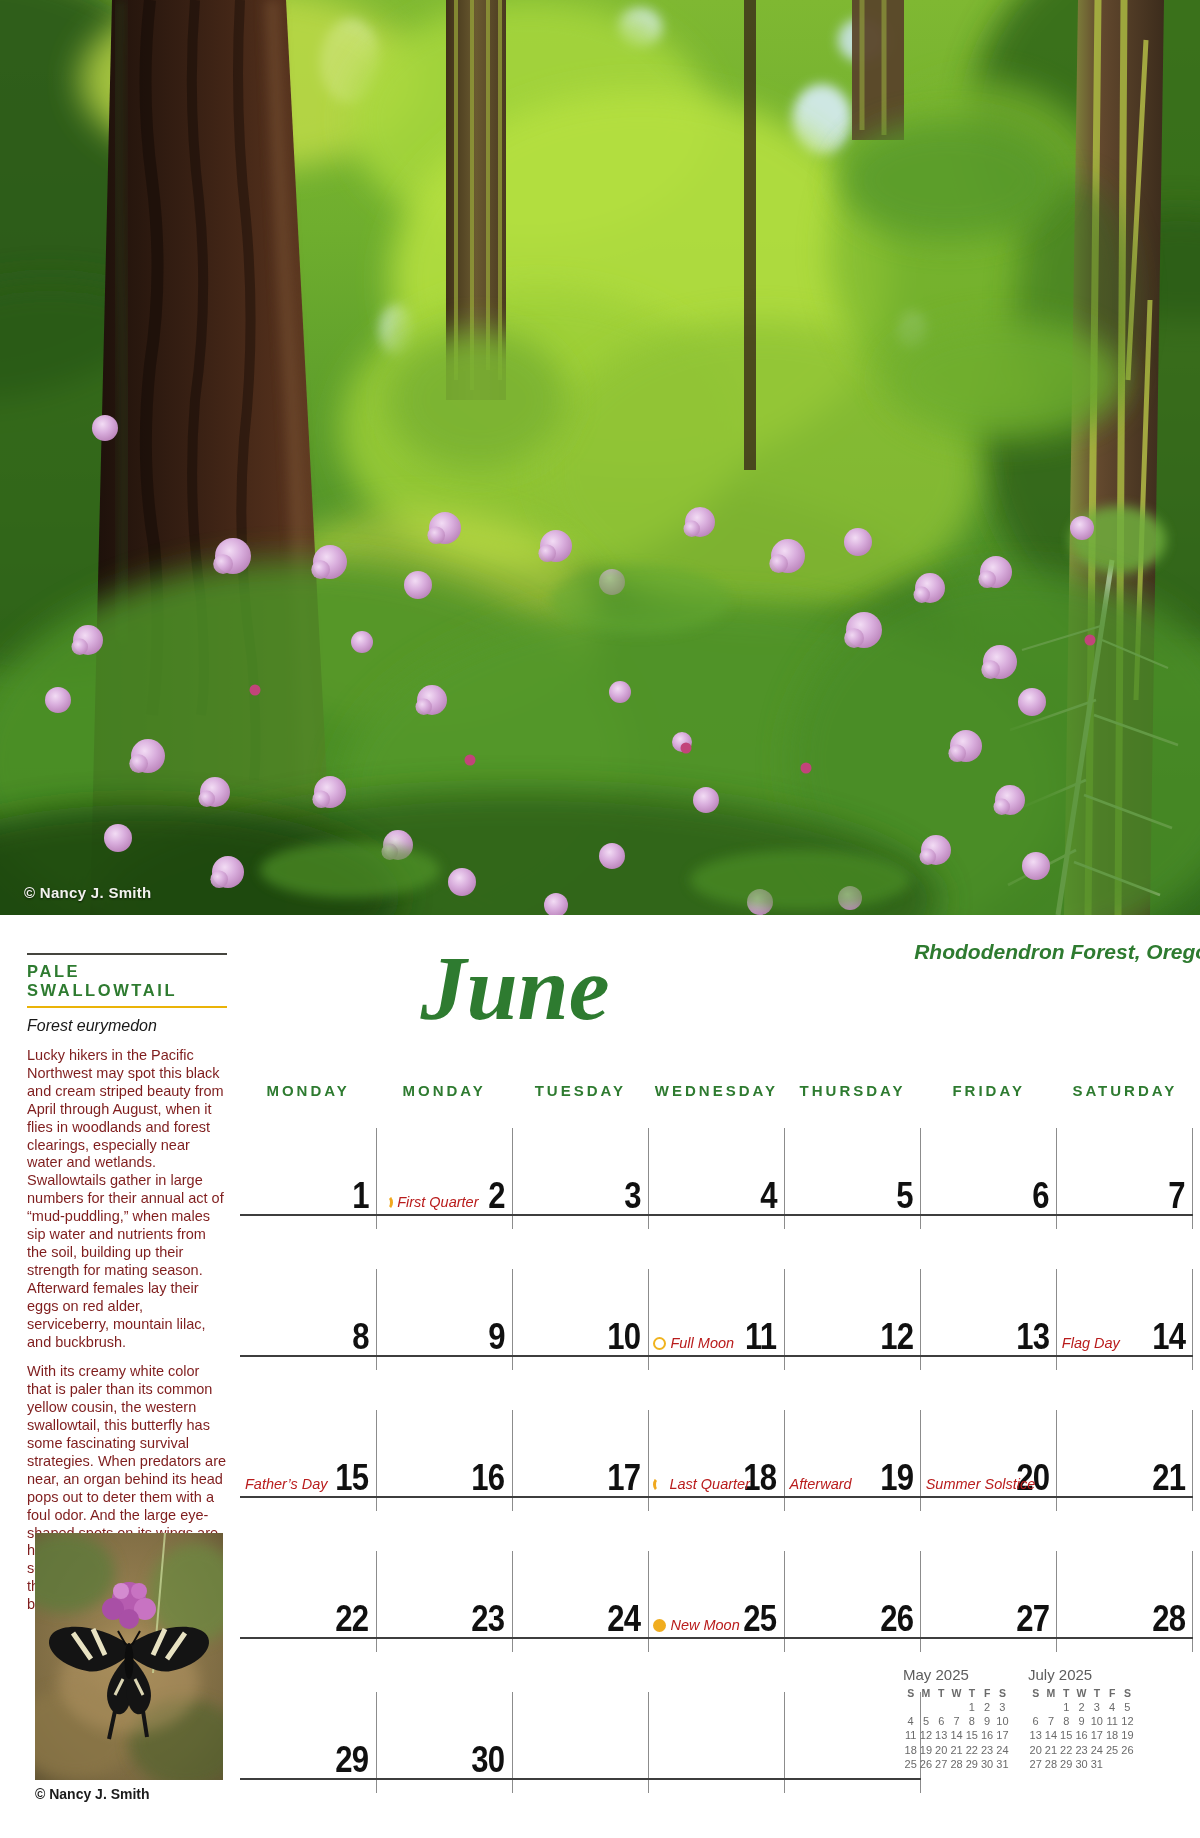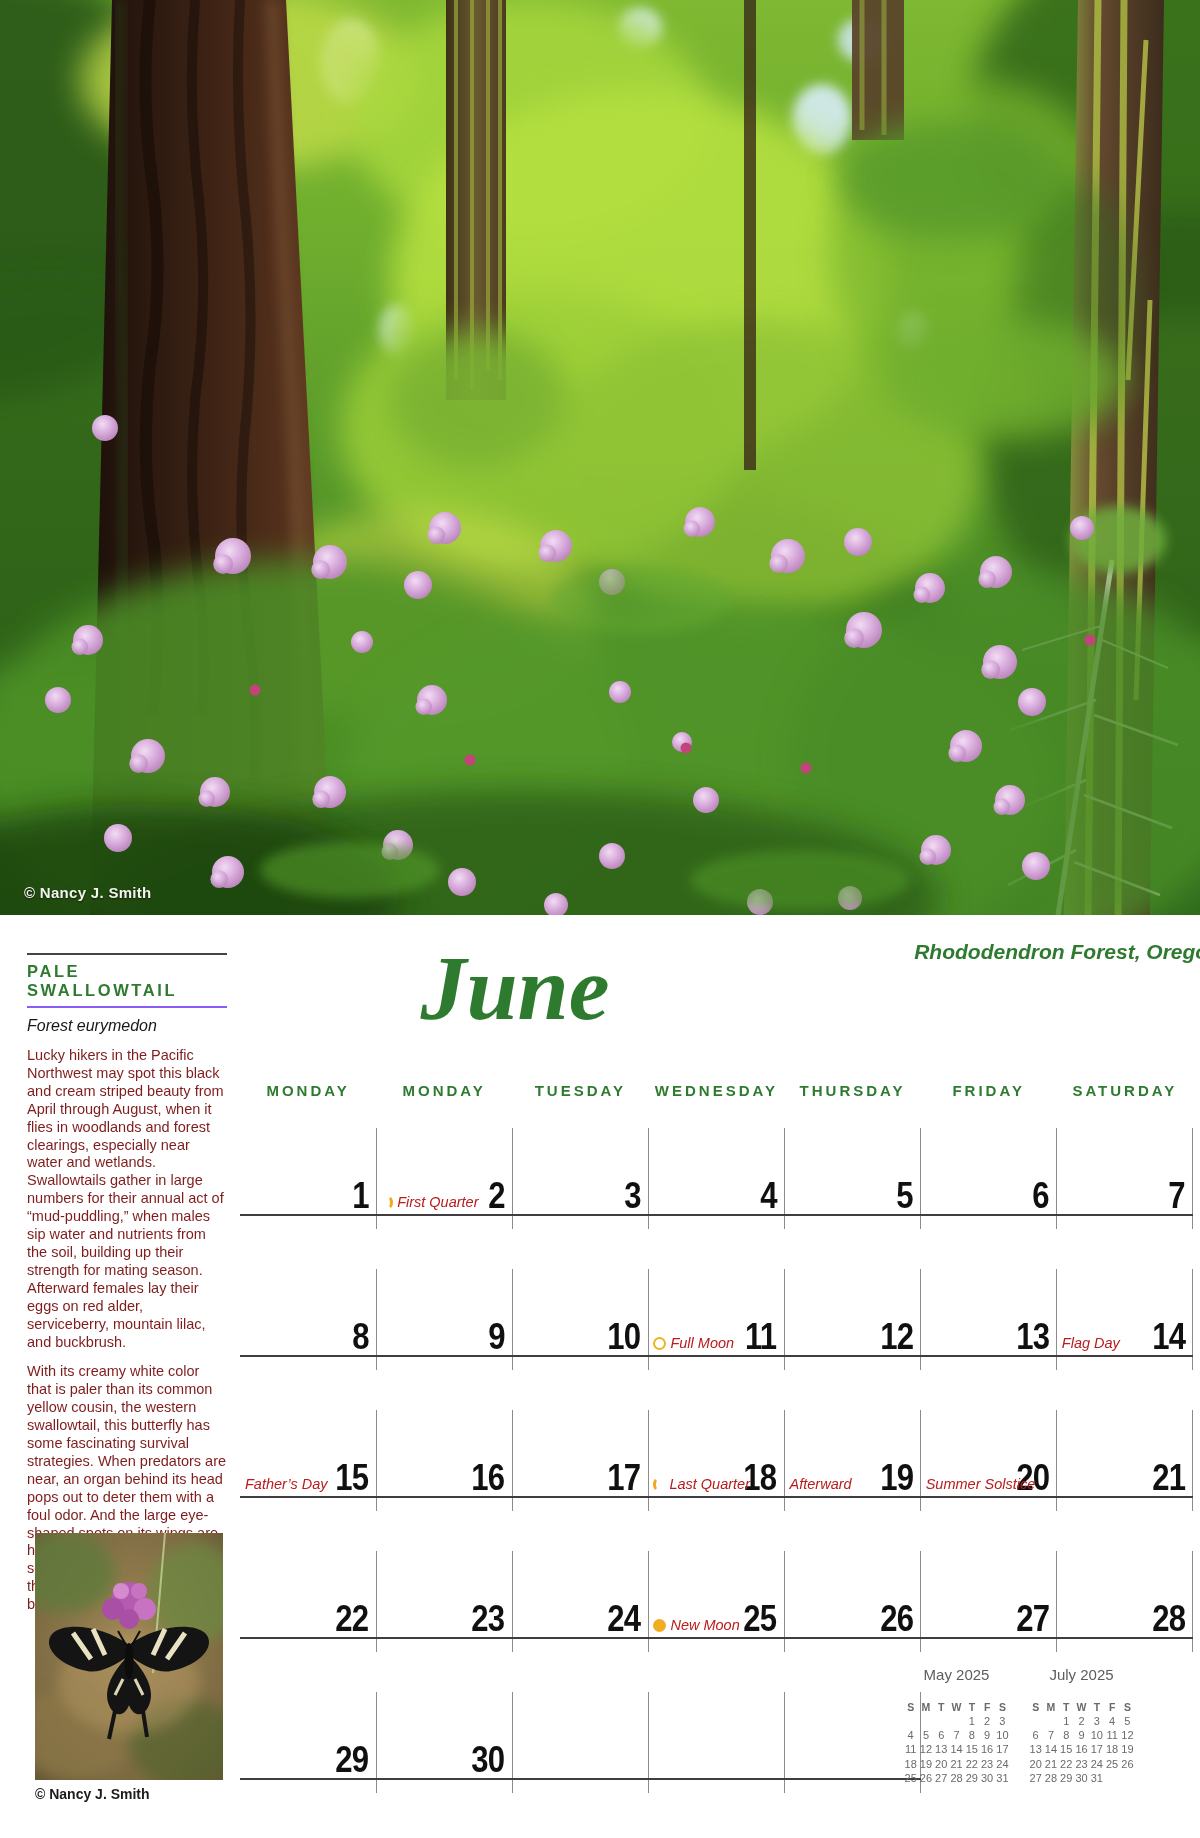--- a/index.html
+++ b/index.html
@@ -10,21 +10,21 @@
   
   .photo{position:absolute;left:0;top:0;width:1200px;height:915px;overflow:hidden;background:#5a9c2a;}
   .photo svg{display:block;}
   .photo-credit{
     position:absolute;left:24px;top:884px;color:#f2f2ee;font-size:15px;font-weight:bold;
     text-shadow:0 1px 2px rgba(0,0,0,.65);letter-spacing:.3px;
   }
   
   .sidebar{position:absolute;left:27px;top:953px;width:200px;}
   .sb-head{
-    border-top:2px solid #45453f;border-bottom:2px solid #8b5cf6;
+    border-top:2px solid #45453f;border-bottom:2px solid #eab308;
     padding:7px 0 6px 0;color:#2e7b30;font-weight:bold;font-size:16.5px;letter-spacing:2.6px;
   }
   .sb-species{font-style:italic;font-size:16px;margin-top:9px;color:#181818;}
   .sb-para{font-size:14.5px;line-height:17.9px;margin-top:12px;color:#7f1d1d;}
   .sb-photo{position:absolute;left:35px;top:1533px;width:188px;height:247px;overflow:hidden;}
   .sb-credit{position:absolute;left:35px;top:1786px;font-size:14px;font-weight:bold;color:#1b1b1b;}
   
   .month-title{
     position:absolute;left:360px;top:938px;width:310px;text-align:center;
     font-family:"Liberation Serif", serif;font-style:italic;font-weight:bold;
@@ -50,21 +50,21 @@
     font-size:14.5px;font-style:italic;color:#b91c1c;white-space:nowrap;
   }
   .moon{display:inline-block;box-sizing:border-box;flex:none;}
   .moon.first-quarter{width:12px;height:15px;border:3px solid transparent;border-right-color:#f0a81e;border-radius:50%;}
   .moon.last-quarter{width:12px;height:15px;border:3px solid transparent;border-left-color:#f0a81e;border-radius:50%;}
   .moon.full{width:13px;height:13px;border:2.6px solid #f0b31e;border-radius:50%;background:transparent;}
   .moon.new{width:13px;height:13px;border-radius:50%;background:#f0ad1f;}
   
   .mini-cals{position:absolute;left:903px;top:1666px;display:flex;gap:18px;}
   .mini{width:107px;}
-  .mini-title{text-align:center;color:#5d5d5d;font-size:15px;margin-bottom:17px;}
+  .mini-title{color:#5d5d5d;font-size:15px;margin-bottom:3px;}
   .mini-grid{display:grid;grid-template-columns:repeat(7,15.3px);}
   .ml{color:#6a6a6a;font-size:10.5px;text-align:center;line-height:14px;font-weight:bold;}
   .md{color:#6a6a6a;font-size:11px;text-align:center;line-height:14.2px;}
 </style>
 </head>
 <body>
 
 <div class="photo">
   <svg width="1200" height="915" viewBox="0 0 1200 915">
     <defs>

